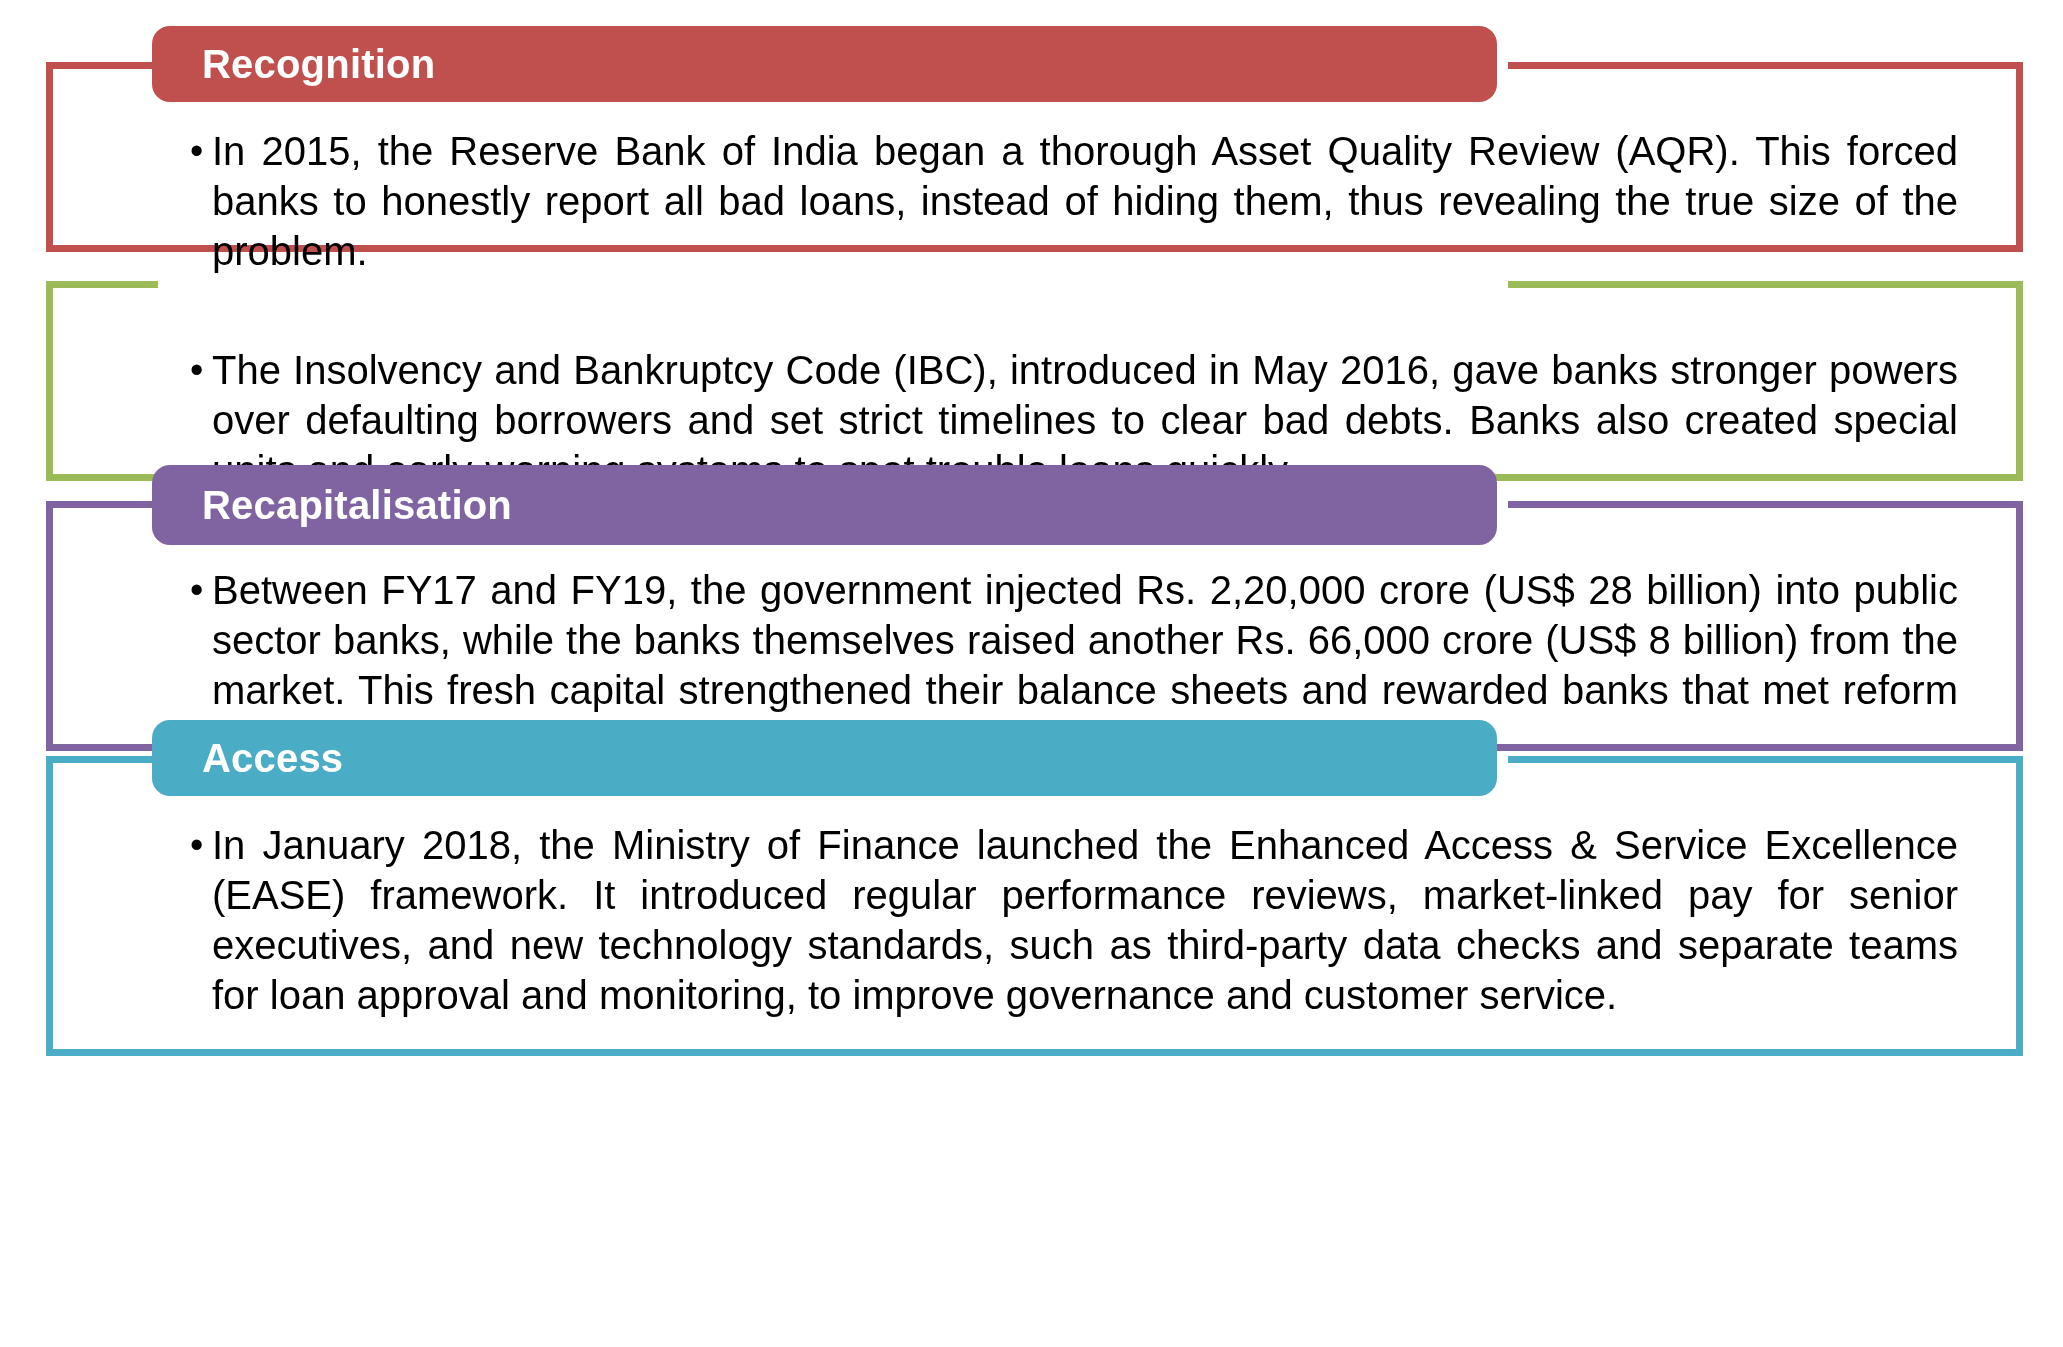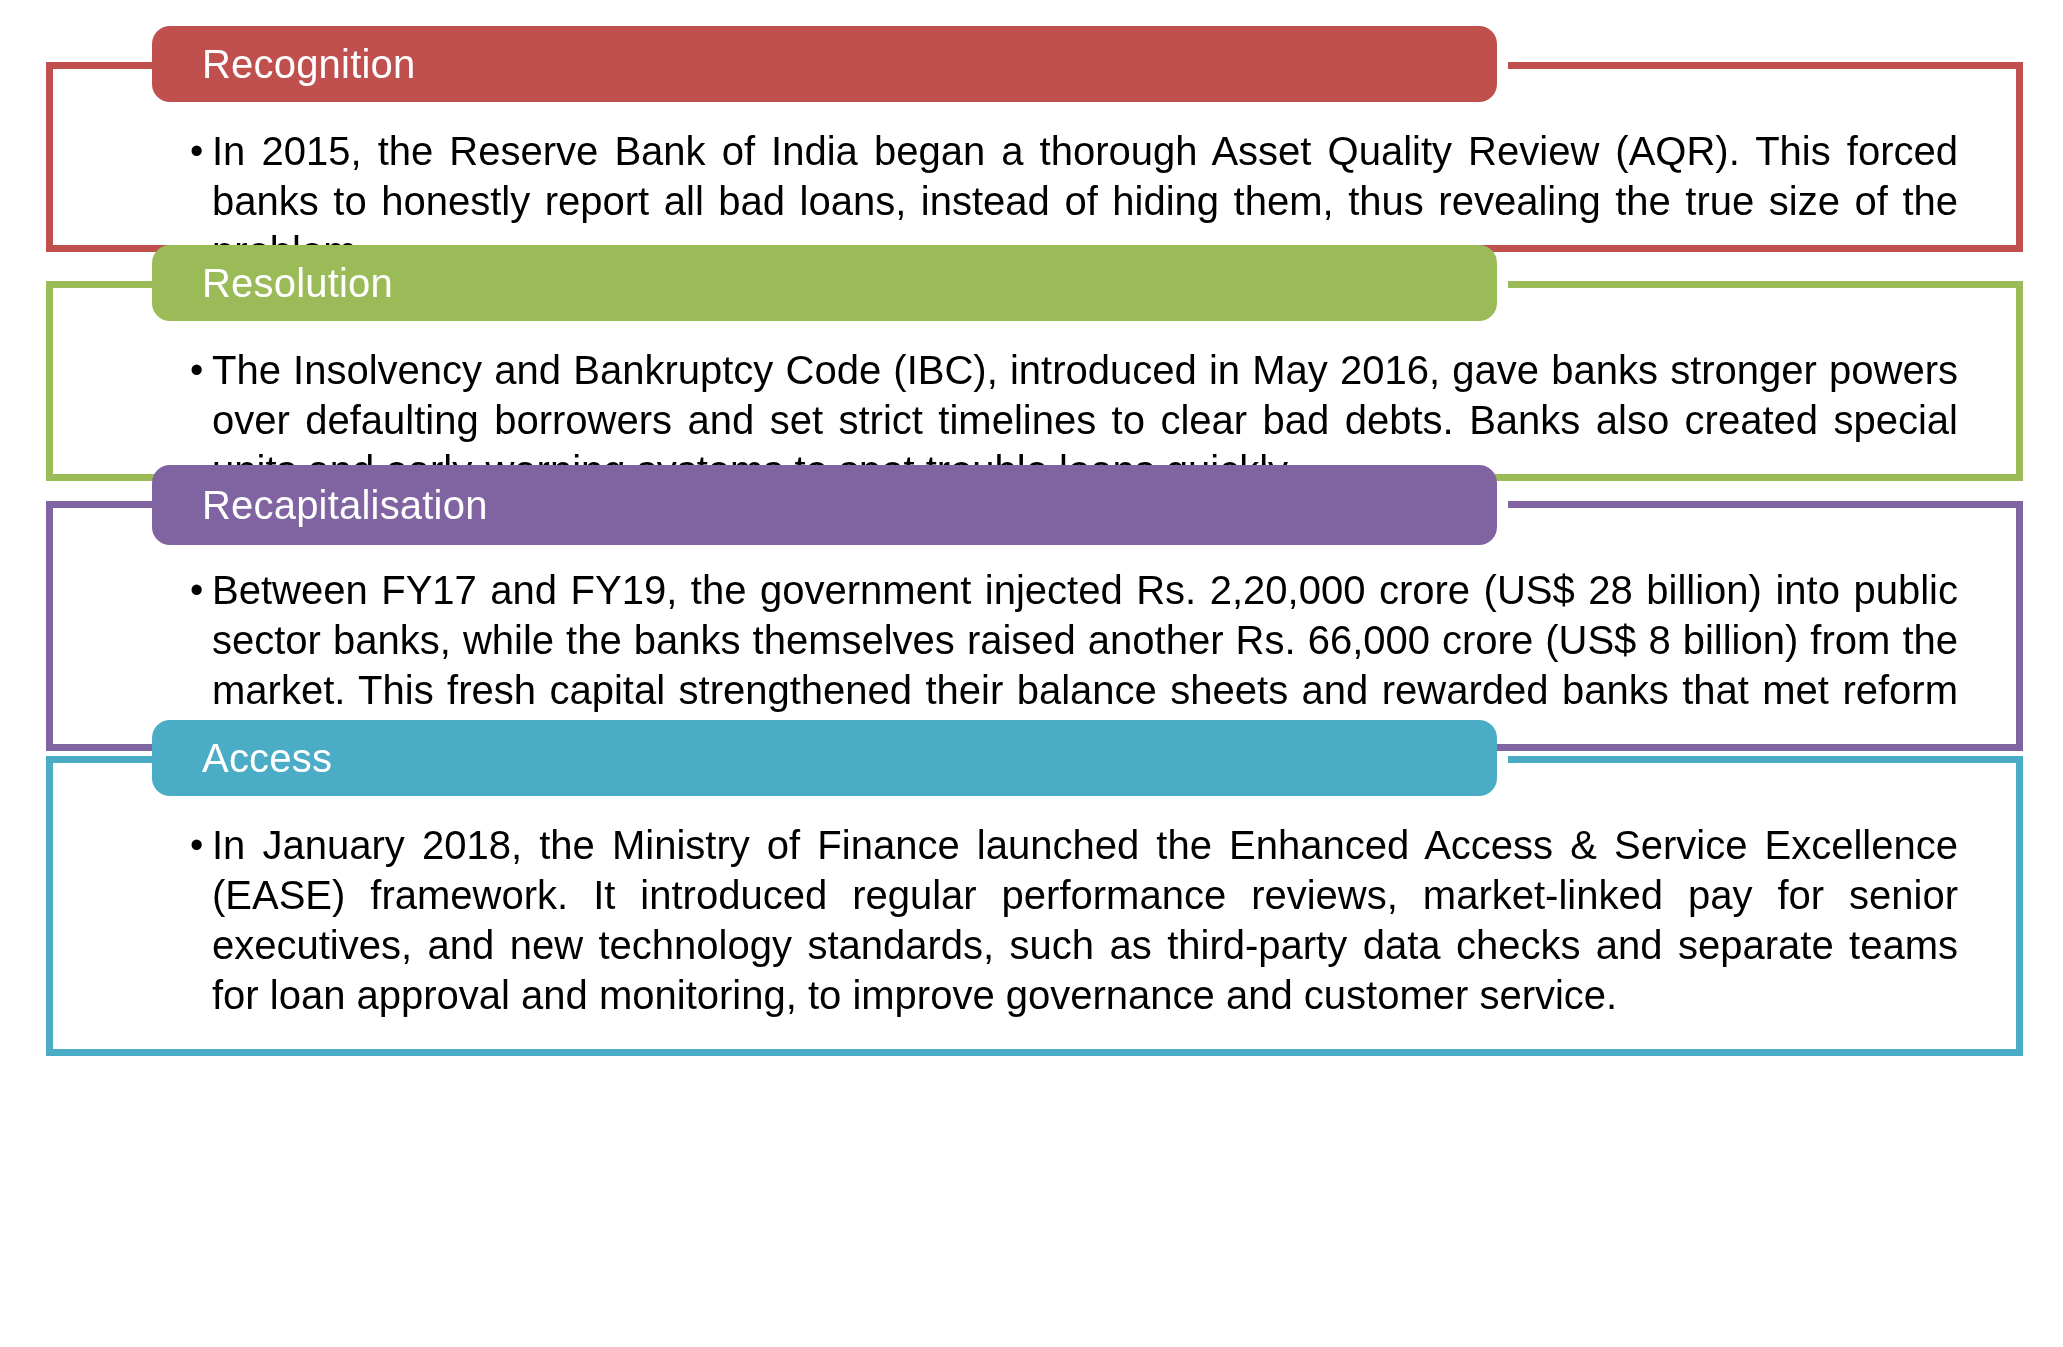--- a/index.html
+++ b/index.html
@@ -69,21 +69,21 @@
     top: 0;
     width: 1345px;
     border-radius: 18px;
     box-sizing: border-box;
     display: flex;
     align-items: center;
     z-index: 3;
   }
   .block-header-title {
     color: #ffffff;
-    font-weight: normal;
+    font-weight: bold;
     font-size: 40px;
     line-height: 1;
     padding-left: 50px;
     letter-spacing: 0.2px;
     white-space: nowrap;
   }
 
   
   .block-body {
     position: absolute;
@@ -152,23 +152,20 @@
         <span class="bullet-text">In 2015, the Reserve Bank of India began a thorough Asset Quality Review (AQR). This forced banks to honestly report all bad loans, instead of hiding them, thus revealing the true size of the problem.</span>
       </div>
     </div>
   </div>
 
   <div class="block" id="block-resolution">
     <div class="block-frame" style="border-color: rgb(155, 187, 89);">
       <div class="frame-notch"></div>
       <div class="frame-gap"></div>
     </div>
-    <div class="block-header" style="background: rgb(155, 187, 89);">
-      <span class="block-header-title">Resolution</span>
-    </div>
     <div class="block-body">
       <div class="bullet-row">
         <span class="bullet-dot">•</span>
         <span class="bullet-text">The Insolvency and Bankruptcy Code (IBC), introduced in May 2016, gave banks stronger powers over defaulting borrowers and set strict timelines to clear bad debts. Banks also created special units and early-warning systems to spot trouble loans quickly.</span>
       </div>
     </div>
   </div>
 
   <div class="block" id="block-recapitalisation">
     <div class="block-frame" style="border-color: rgb(128, 100, 162);">

